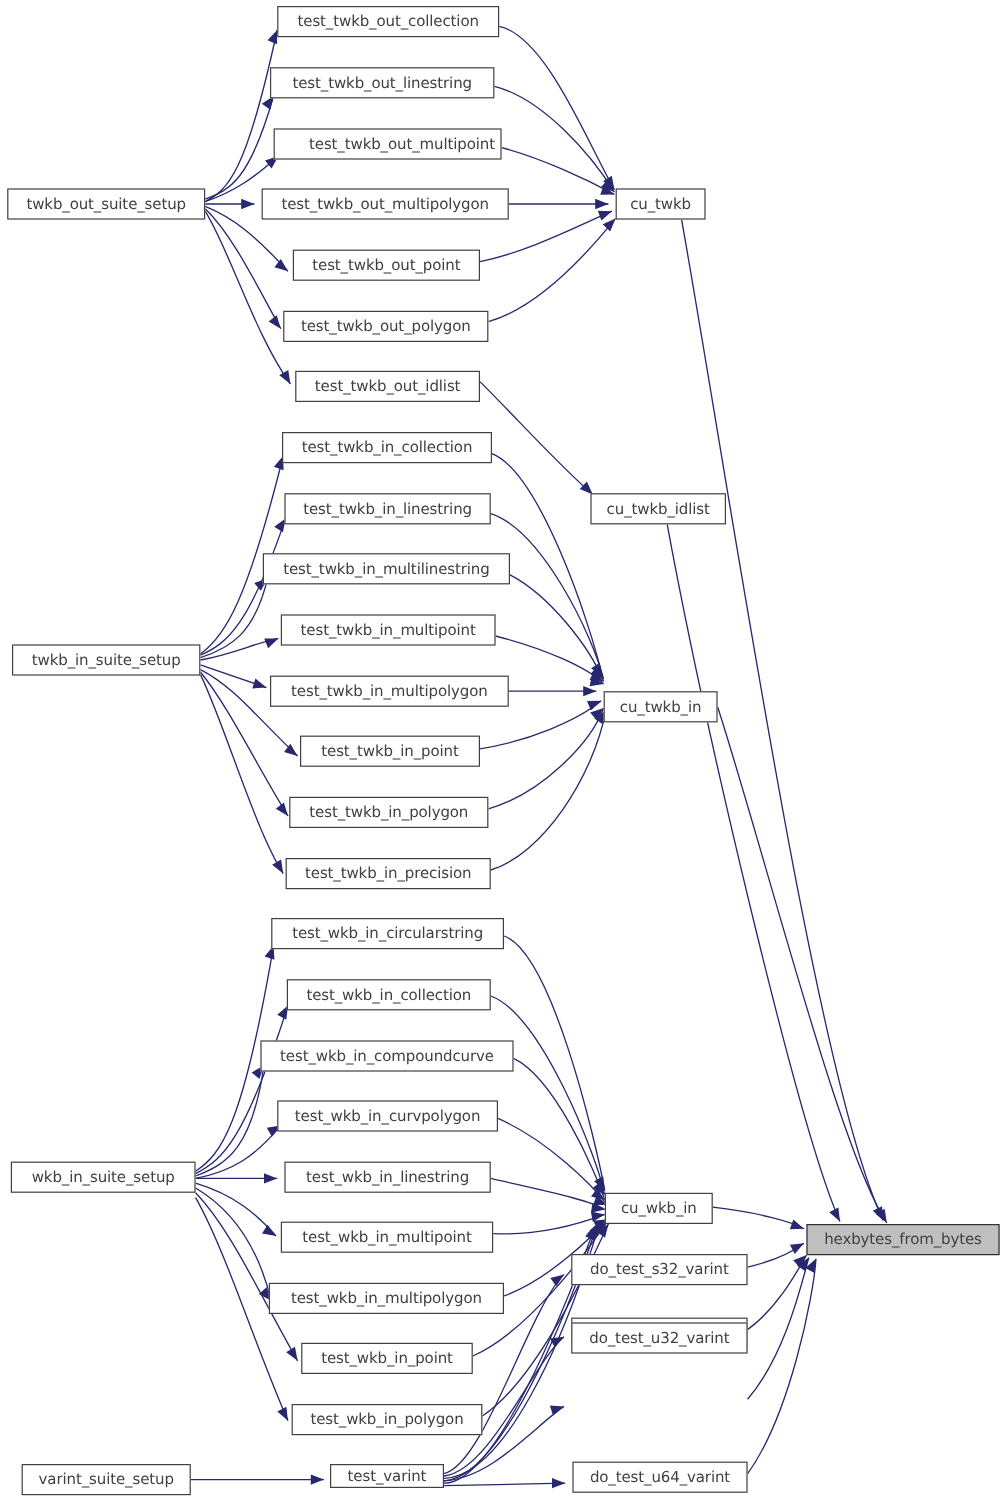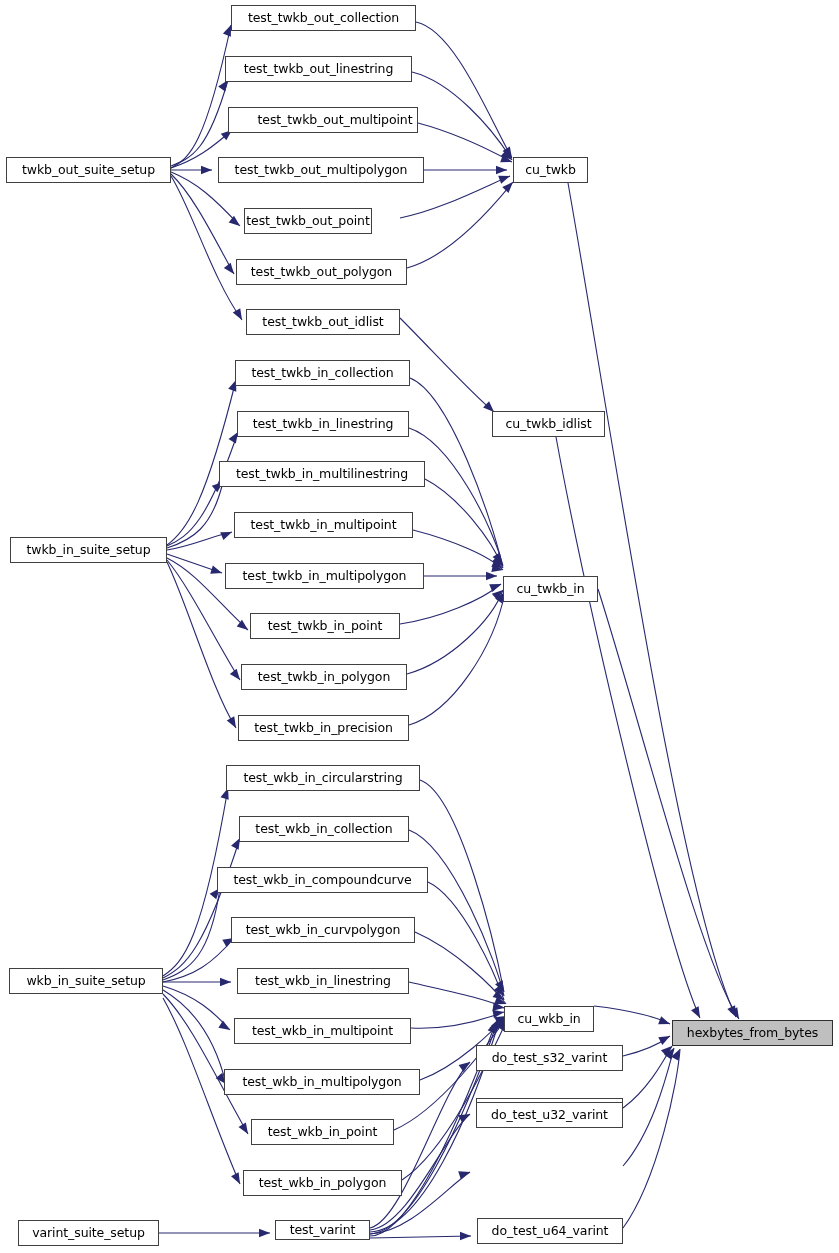--- a/index.html
+++ b/index.html
@@ -22,21 +22,21 @@
     top: 0;
     width: 839px;
     height: 1253px;
     pointer-events: none;
   }
   .node {
     position: absolute;
     box-sizing: border-box;
     border: 1px solid #404040;
     background: #ffffff;
-    color: #000000;
+    color: #404040;
     font-size: 12.5px;
     line-height: 1;
     display: flex;
     align-items: center;
     justify-content: center;
     white-space: nowrap;
     z-index: 5;
     letter-spacing: -0.1px;
   }
   .node.highlight {
@@ -193,21 +193,21 @@
       </div>
       <div class="node" style="left: 6px; top: 157px; width: 165px; height: 26px;">
         <span class="node-label">twkb_out_suite_setup</span>
       </div>
       <div class="node" style="left: 218px; top: 157px; width: 206px; height: 26px;">
         <span class="node-label">test_twkb_out_multipolygon</span>
       </div>
       <div class="node" style="left: 513px; top: 157px; width: 75px; height: 26px;">
         <span class="node-label">cu_twkb</span>
       </div>
-      <div class="node" style="left: 244px; top: 208px; width: 128px; height: 26px;">
+      <div class="node" style="left: 244px; top: 208px; width: 156px; height: 26px;">
         <span class="node-label">test_twkb_out_point</span>
       </div>
       <div class="node" style="left: 236px; top: 259px; width: 171px; height: 26px;">
         <span class="node-label">test_twkb_out_polygon</span>
       </div>
       <div class="node" style="left: 246px; top: 309px; width: 154px; height: 26px;">
         <span class="node-label">test_twkb_out_idlist</span>
       </div>
       <div class="node" style="left: 235px; top: 360px; width: 175px; height: 26px;">
         <span class="node-label">test_twkb_in_collection</span>
@@ -253,21 +253,21 @@
       </div>
       <div class="node" style="left: 231px; top: 917px; width: 184px; height: 26px;">
         <span class="node-label">test_wkb_in_curvpolygon</span>
       </div>
       <div class="node" style="left: 9px; top: 968px; width: 154px; height: 26px;">
         <span class="node-label">wkb_in_suite_setup</span>
       </div>
       <div class="node" style="left: 237px; top: 968px; width: 172px; height: 26px;">
         <span class="node-label">test_wkb_in_linestring</span>
       </div>
-      <div class="node" style="left: 504px; top: 994px; width: 90px; height: 26px; margin-top: 12px;">
+      <div class="node" style="left: 504px; top: 994px; width: 90px; height: 26px;">
         <span class="node-label">cu_wkb_in</span>
       </div>
       <div class="node highlight" style="left: 672px; top: 1020px; width: 161px; height: 26px;">
         <span class="node-label">hexbytes_from_bytes</span>
       </div>
       <div class="node" style="left: 234px; top: 1018px; width: 177px; height: 26px;">
         <span class="node-label">test_wkb_in_multipoint</span>
       </div>
       <div class="node" style="left: 476px; top: 1045px; width: 147px; height: 26px;">
         <span class="node-label">do_test_s32_varint</span>

